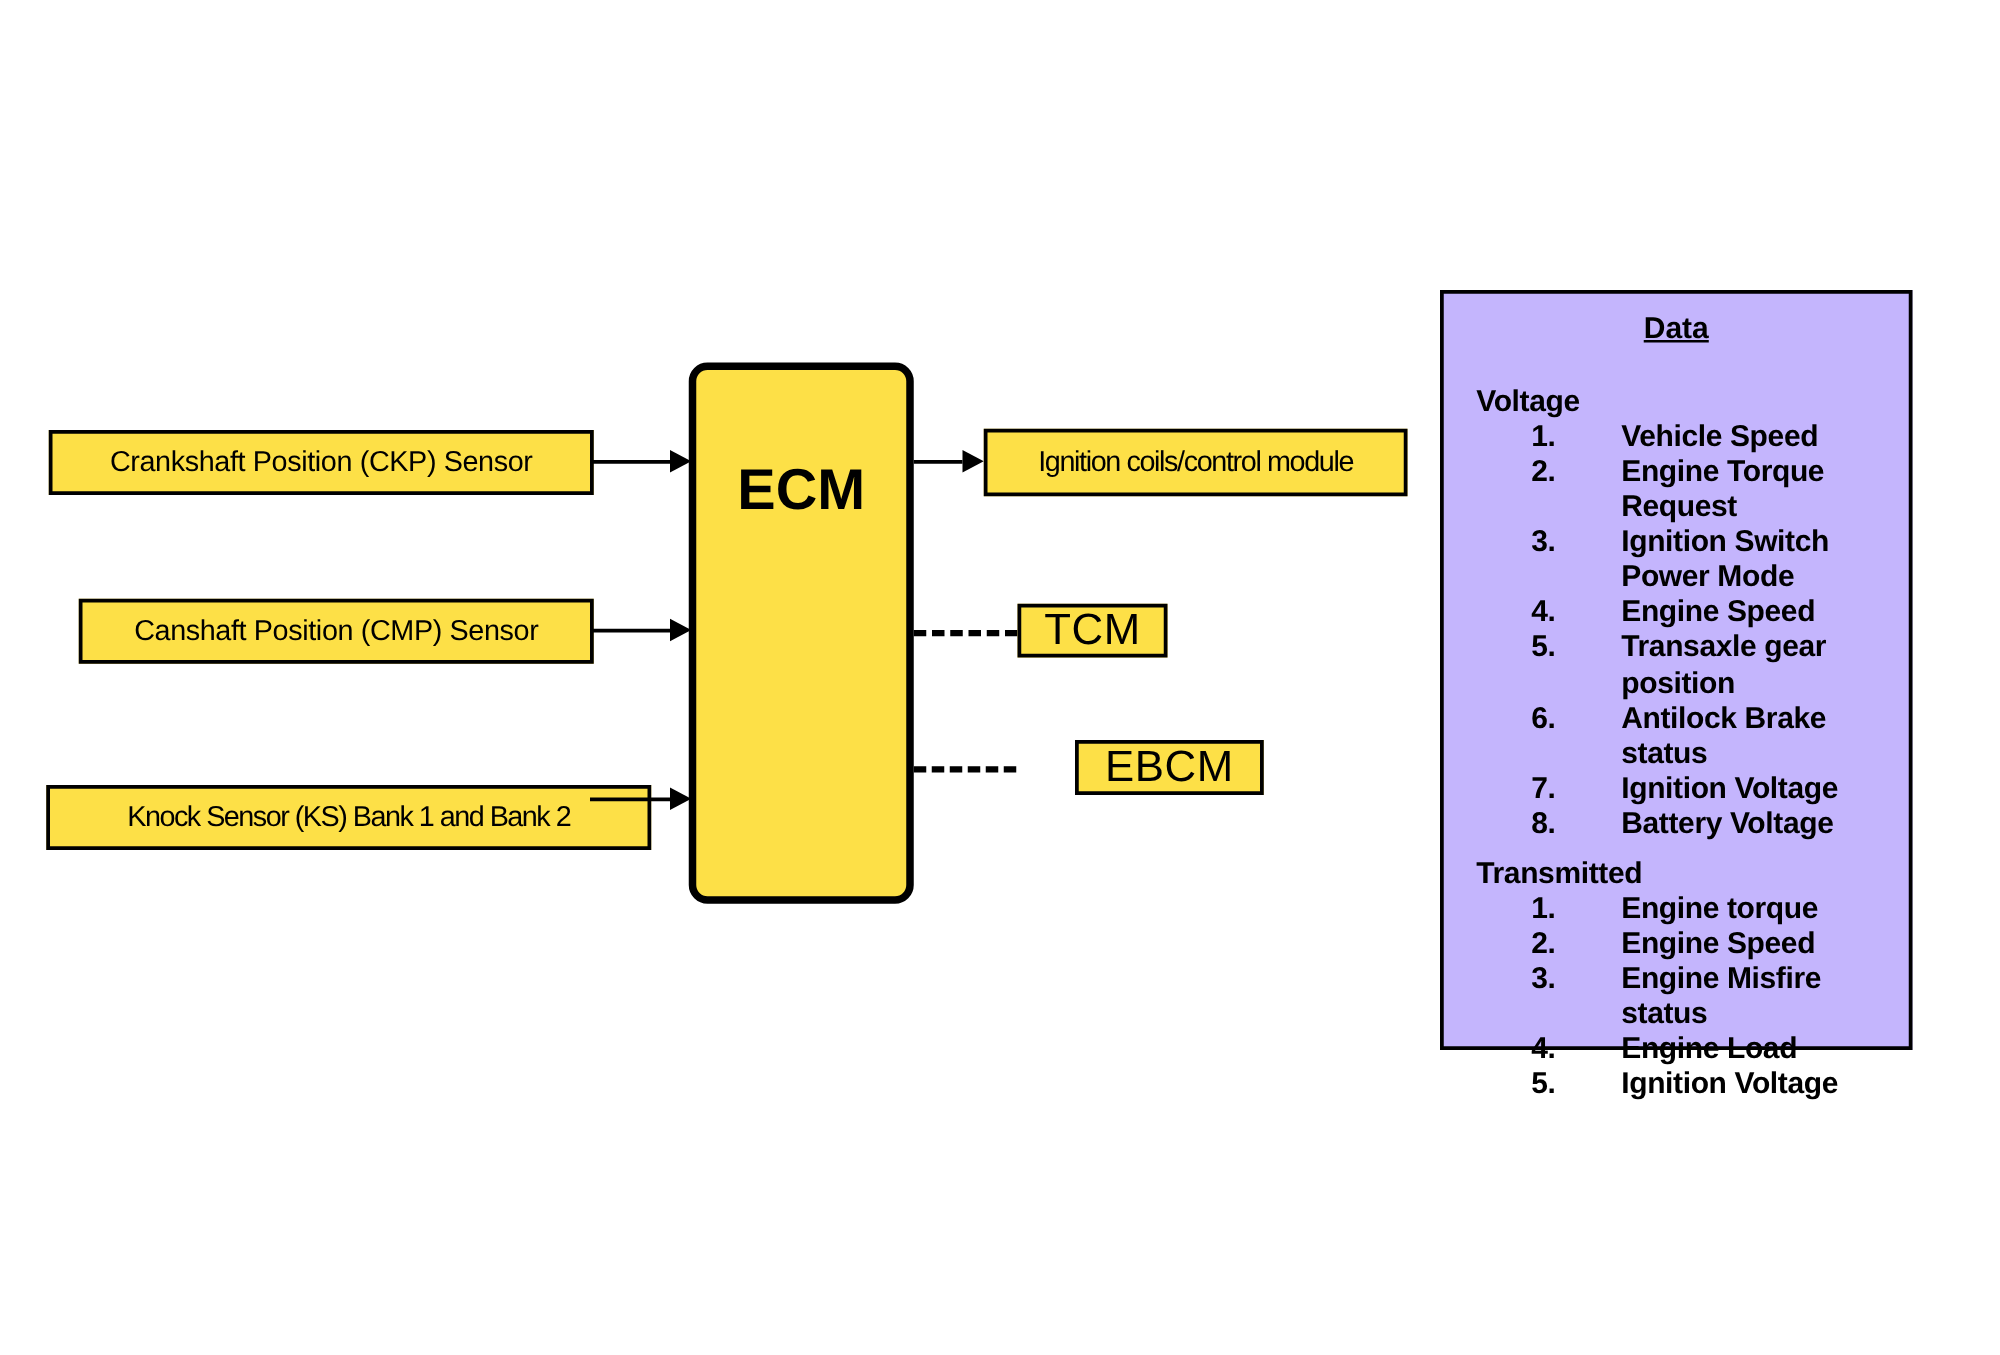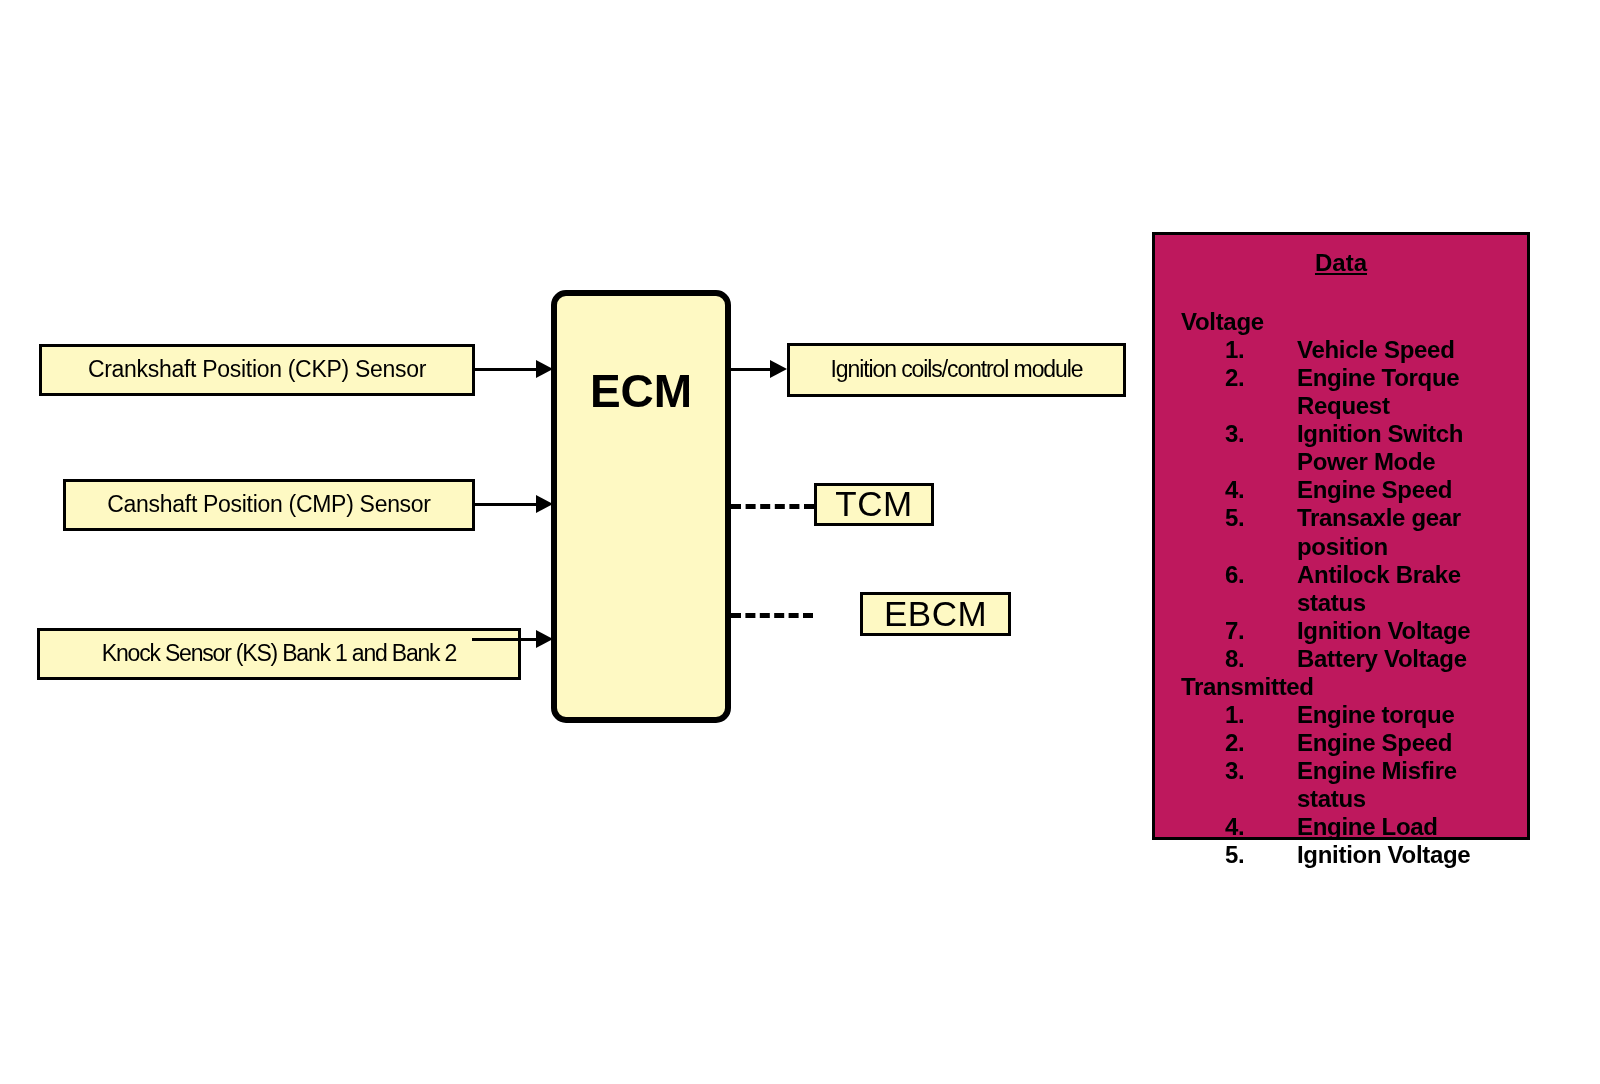--- a/index.html
+++ b/index.html
@@ -20,21 +20,21 @@
     left: 0; top: 0;
     width: 1600px;
     height: 1084px;
   }
 
   
   .box {
     position: absolute;
     box-sizing: border-box;
     border: 3px solid #000;
-    background: #fef9c3;
+    background: #fde047;
     display: flex;
     align-items: center;
     justify-content: center;
     text-align: center;
   }
   .box-label {
     font-size: 23px;
     line-height: 1.1;
     white-space: nowrap;
     letter-spacing: -0.3px;
@@ -106,38 +106,38 @@
   #conn-tcm-dash  { left: 731px; top: 504px; width: 83px; }
   #conn-ebcm-dash { left: 731px; top: 613px; width: 82px; }
 
   
   #data-panel {
     position: absolute;
     left: 1152px; top: 232px;
     width: 378px; height: 608px;
     box-sizing: border-box;
     border: 3px solid #000;
-    background: #be185d;
+    background: #c4b5fd;
   }
   #data-title {
     text-align: center;
     font-size: 24px;
     font-weight: bold;
     text-decoration: underline;
     margin-top: 14px;
     letter-spacing: 0px;
   }
   .group-heading {
     font-size: 24px;
     font-weight: bold;
     margin-left: 26px;
     letter-spacing: -0.3px;
   }
   #received-heading { margin-top: 31px; }
-  #transmitted-heading { margin-top: 0px; }
+  #transmitted-heading { margin-top: 12px; }
   .data-list {
     list-style: none;
     margin: 0;
     padding: 0;
   }
   .data-item {
     display: flex;
     font-size: 24px;
     font-weight: bold;
     letter-spacing: -0.3px;

